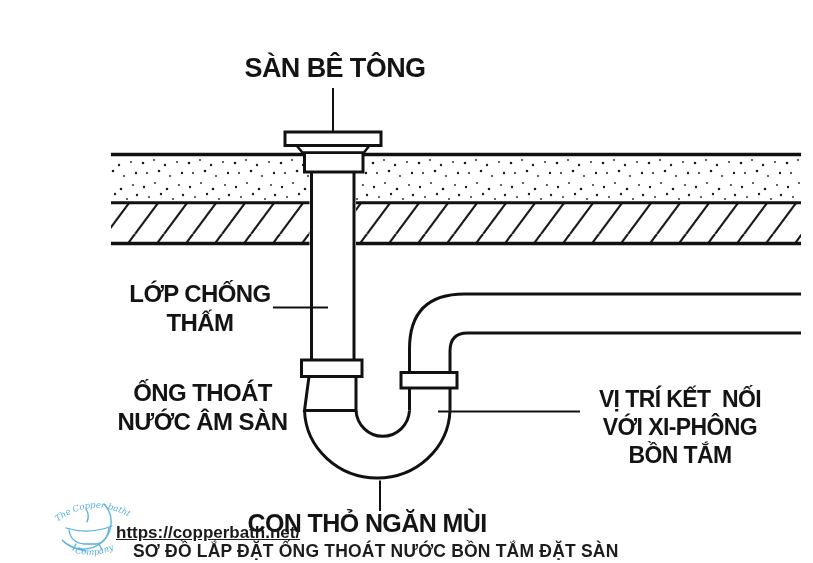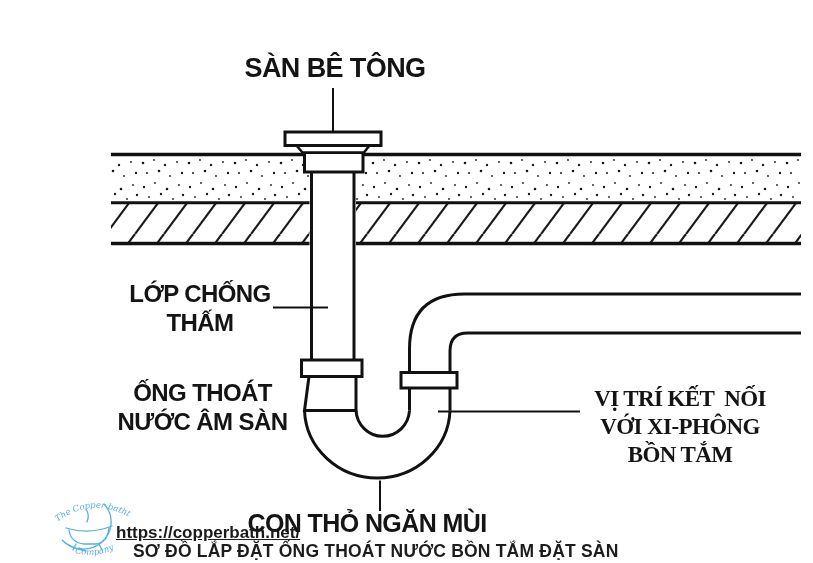--- a/index.html
+++ b/index.html
@@ -4,21 +4,21 @@
 <style>
   html,body{margin:0;padding:0;background:#fff;}
   .stage{position:relative;width:813px;height:563px;background:#ffffff;overflow:hidden;
          font-family:"Liberation Sans",sans-serif;color:#111;margin-left:48px;}
   .art{position:absolute;left:0;top:0;}
   .dlabel{position:absolute;font-weight:700;color:#141414;text-align:center;
           white-space:pre-wrap;letter-spacing:-0.6px;line-height:1.22;}
   .lbl-title{left:157px;top:52px;width:260px;font-size:27px;}
   .lbl-waterproof{left:52px;top:279px;width:200px;font-size:24px;}
   .lbl-drainpipe{left:47px;top:378px;width:215px;font-size:24px;}
-  .lbl-siphon{left:526px;top:385px;width:212px;font-size:23px;font-family:Liberation Serif, serif;}
+  .lbl-siphon{left:526px;top:385px;width:212px;font-size:23px;}
   .lbl-trap{left:189px;top:508px;width:260px;font-size:25px;}
   .footer-url{position:absolute;left:68px;top:523px;font-size:17px;font-weight:600;
               color:#1a1a1a;text-decoration:underline;letter-spacing:0;cursor:pointer;
               white-space:nowrap;}
   .caption{position:absolute;left:85px;top:541px;font-size:17.5px;font-weight:700;
            color:#1c1c1c;letter-spacing:0.2px;white-space:nowrap;}
   .logo{position:absolute;left:4px;top:496px;}
 </style>
 </head>
 <body>

